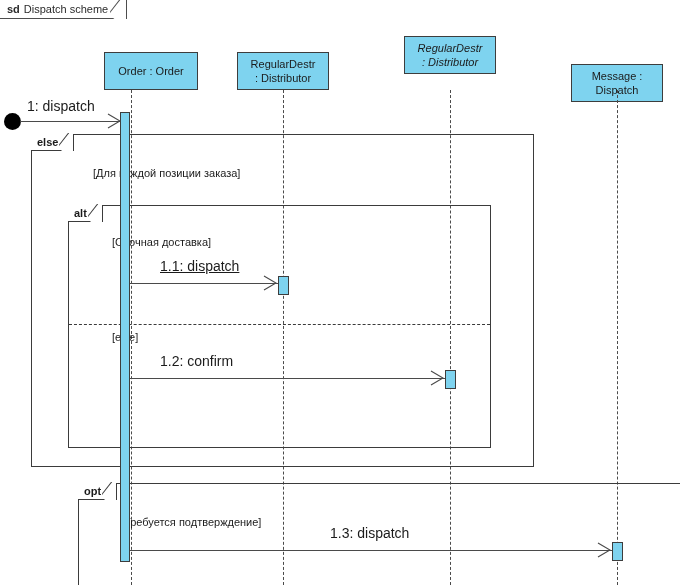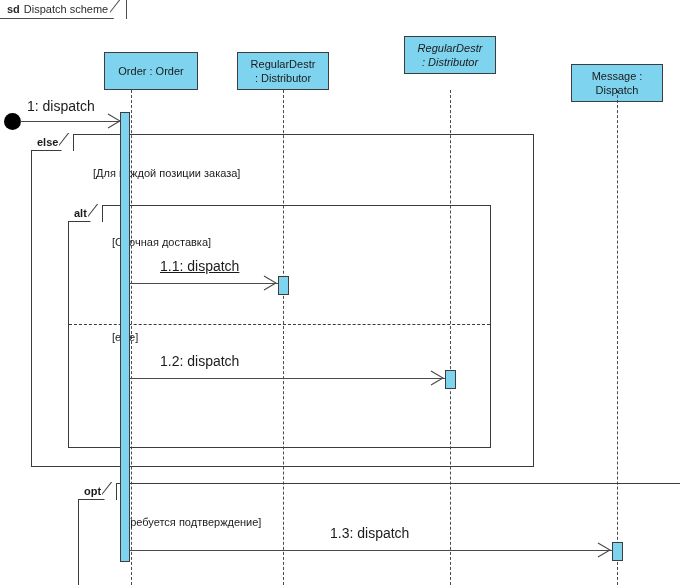--- a/index.html
+++ b/index.html
@@ -255,21 +255,21 @@
   </div>
 
   <div class="msg-label" style="left:160px; top:258px;text-decoration:underline;">1.1: dispatch</div>
   <div class="msg-line" style="left:130px; top:283px; width:148px;"></div>
   <div class="msg-arrow" style="left:263px; top:275px;">
     <svg width="14" height="16" viewBox="0 0 14 16">
       <path d="M1 1 L13 8 L1 15" fill="none" stroke="#4a4a4a" stroke-width="1.2"></path>
     </svg>
   </div>
 
-  <div class="msg-label" style="left:160px; top:353px;">1.2: dispatch</div>
+  <div class="msg-label" style="left:160px; top:353px;">1.2: confirm</div>
   <div class="msg-line" style="left:130px; top:378px; width:315px;"></div>
   <div class="msg-arrow" style="left:430px; top:370px;">
     <svg width="14" height="16" viewBox="0 0 14 16">
       <path d="M1 1 L13 8 L1 15" fill="none" stroke="#4a4a4a" stroke-width="1.2"></path>
     </svg>
   </div>
 
   <div class="msg-label" style="left:330px; top:525px;">1.3: dispatch</div>
   <div class="msg-line" style="left:130px; top:550px; width:482px;"></div>
   <div class="msg-arrow" style="left:597px; top:542px;">

